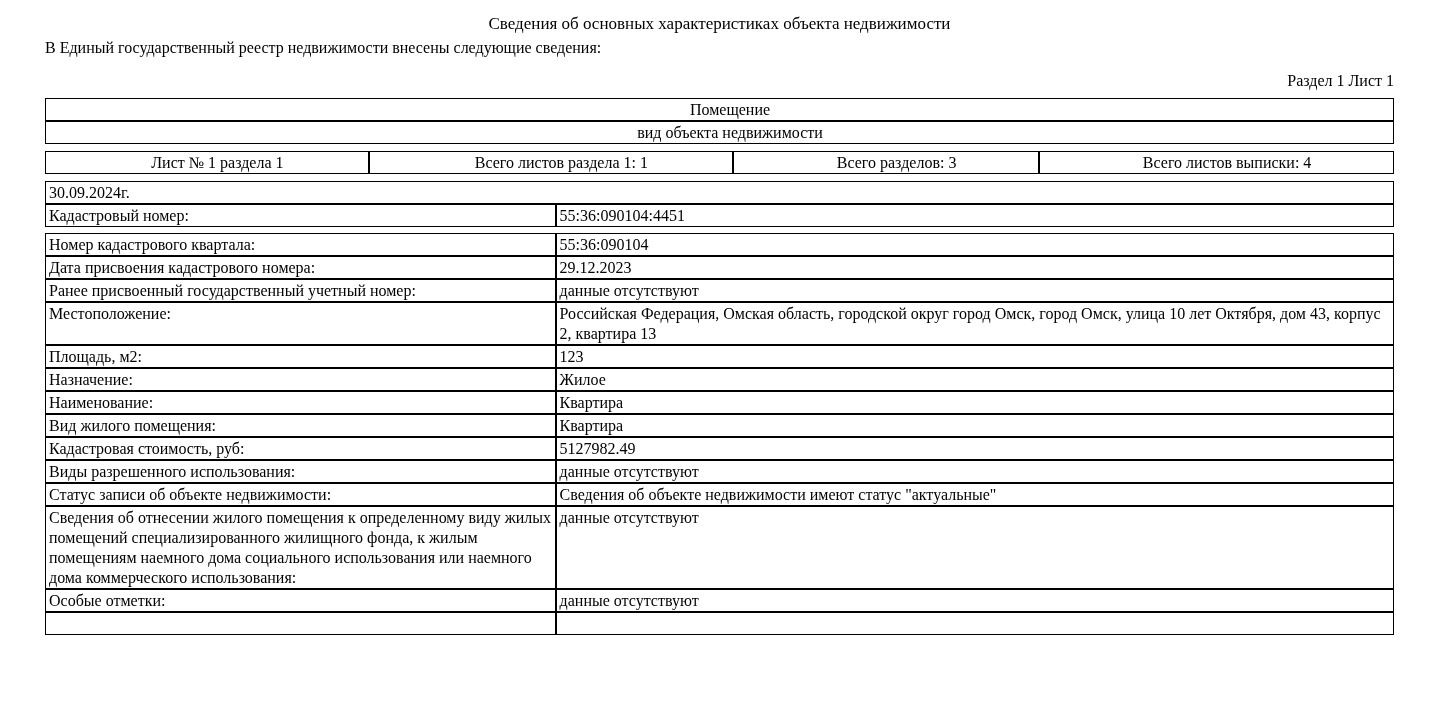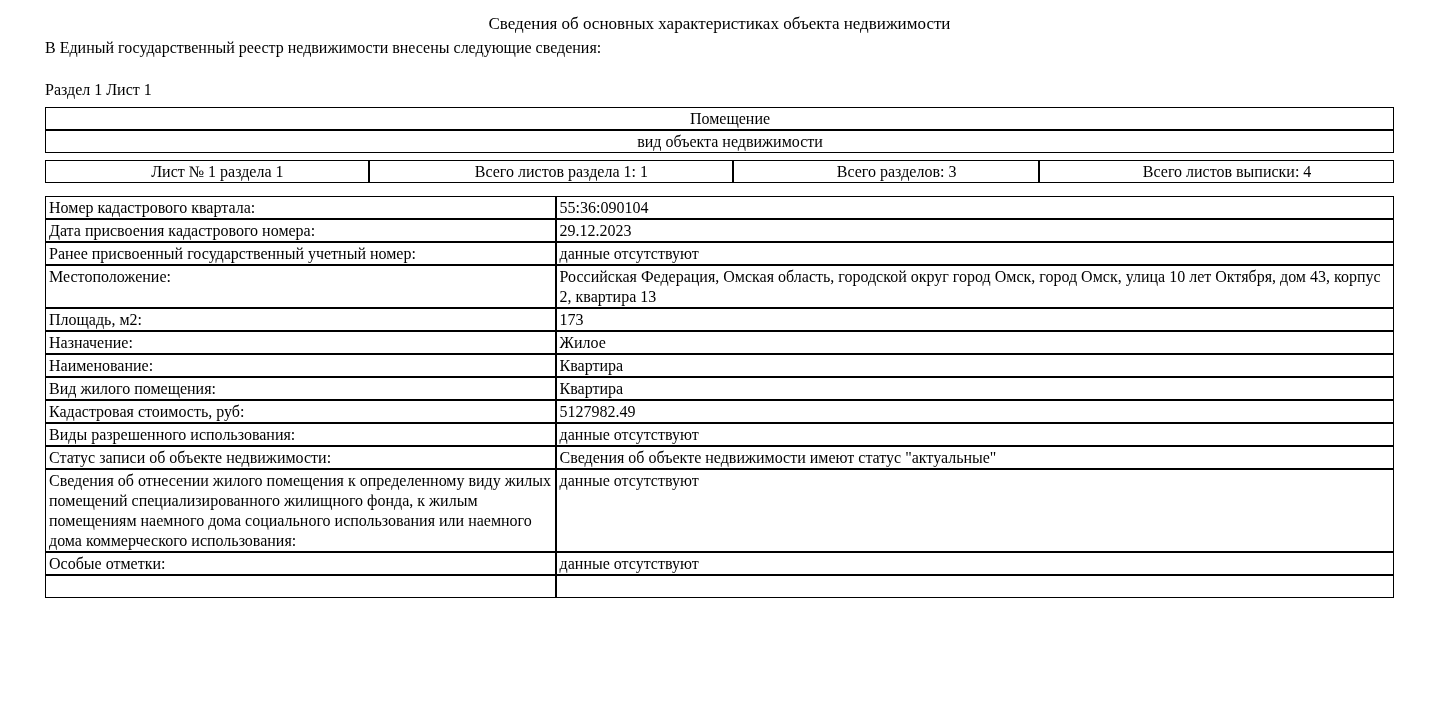--- a/index.html
+++ b/index.html
@@ -3,21 +3,21 @@
 <meta charset="utf-8">
 <style>
   html, body { margin: 0; padding: 0; background: #fff; color: #000; }
   body { font-family: "Liberation Serif", "DejaVu Serif", serif; font-size: 16px; }
   .page {
     width: 1440px; height: 705px; overflow: hidden; box-sizing: border-box;
     padding: 14px 46px 0 45px; background: #fff;
   }
   .doc-title { text-align: center; font-size: 17px; line-height: 20px; }
   .intro-line { margin-top: 4px; line-height: 20px; }
-  .section-sheet { text-align: left; margin-top: 22px; margin-bottom: 7px; line-height: 20px; }
+  .section-sheet { text-align: right; margin-top: 13px; margin-bottom: 7px; line-height: 20px; }
   table {
     width: 100%; border-collapse: separate; border-spacing: 0; table-layout: fixed;
   }
   td {
     border: 1px solid #000;
     padding: 1px 3px 0 3px;
     line-height: 20px;
     vertical-align: top;
     overflow: hidden;
     word-wrap: break-word;
@@ -66,20 +66,35 @@
         <td>Лист № 1 раздела 1</td>
         <td>Всего листов раздела 1: 1</td>
         <td>Всего разделов: 3</td>
         <td>Всего листов выписки: 4</td>
       </tr>
     </tbody>
   </table>
 
   <div class="gap"></div>
 
+  <table>
+    <colgroup>
+        <col class="col-label">
+        <col class="col-value">
+      </colgroup>
+    <tbody>
+      <tr>
+        <td colspan="2">30.09.2024г.</td>
+      </tr>
+      <tr>
+        <td>Кадастровый номер:</td>
+        <td>55:36:090104:4451</td>
+      </tr>
+    </tbody>
+  </table>
 
   <div class="gap-sm"></div>
 
   <table>
     <colgroup>
         <col class="col-label">
         <col class="col-value">
       </colgroup>
     <tbody>
       <tr>
@@ -93,21 +108,21 @@
       <tr>
         <td>Ранее присвоенный государственный учетный номер:</td>
         <td>данные отсутствуют</td>
       </tr>
       <tr>
         <td>Местоположение:</td>
         <td>Российская Федерация, Омская область, городской округ город Омск, город Омск, улица 10 лет Октября, дом 43, корпус 2, квартира 13</td>
       </tr>
       <tr>
         <td>Площадь, м2:</td>
-        <td>173</td>
+        <td>123</td>
       </tr>
       <tr>
         <td>Назначение:</td>
         <td>Жилое</td>
       </tr>
       <tr>
         <td>Наименование:</td>
         <td>Квартира</td>
       </tr>
       <tr>

